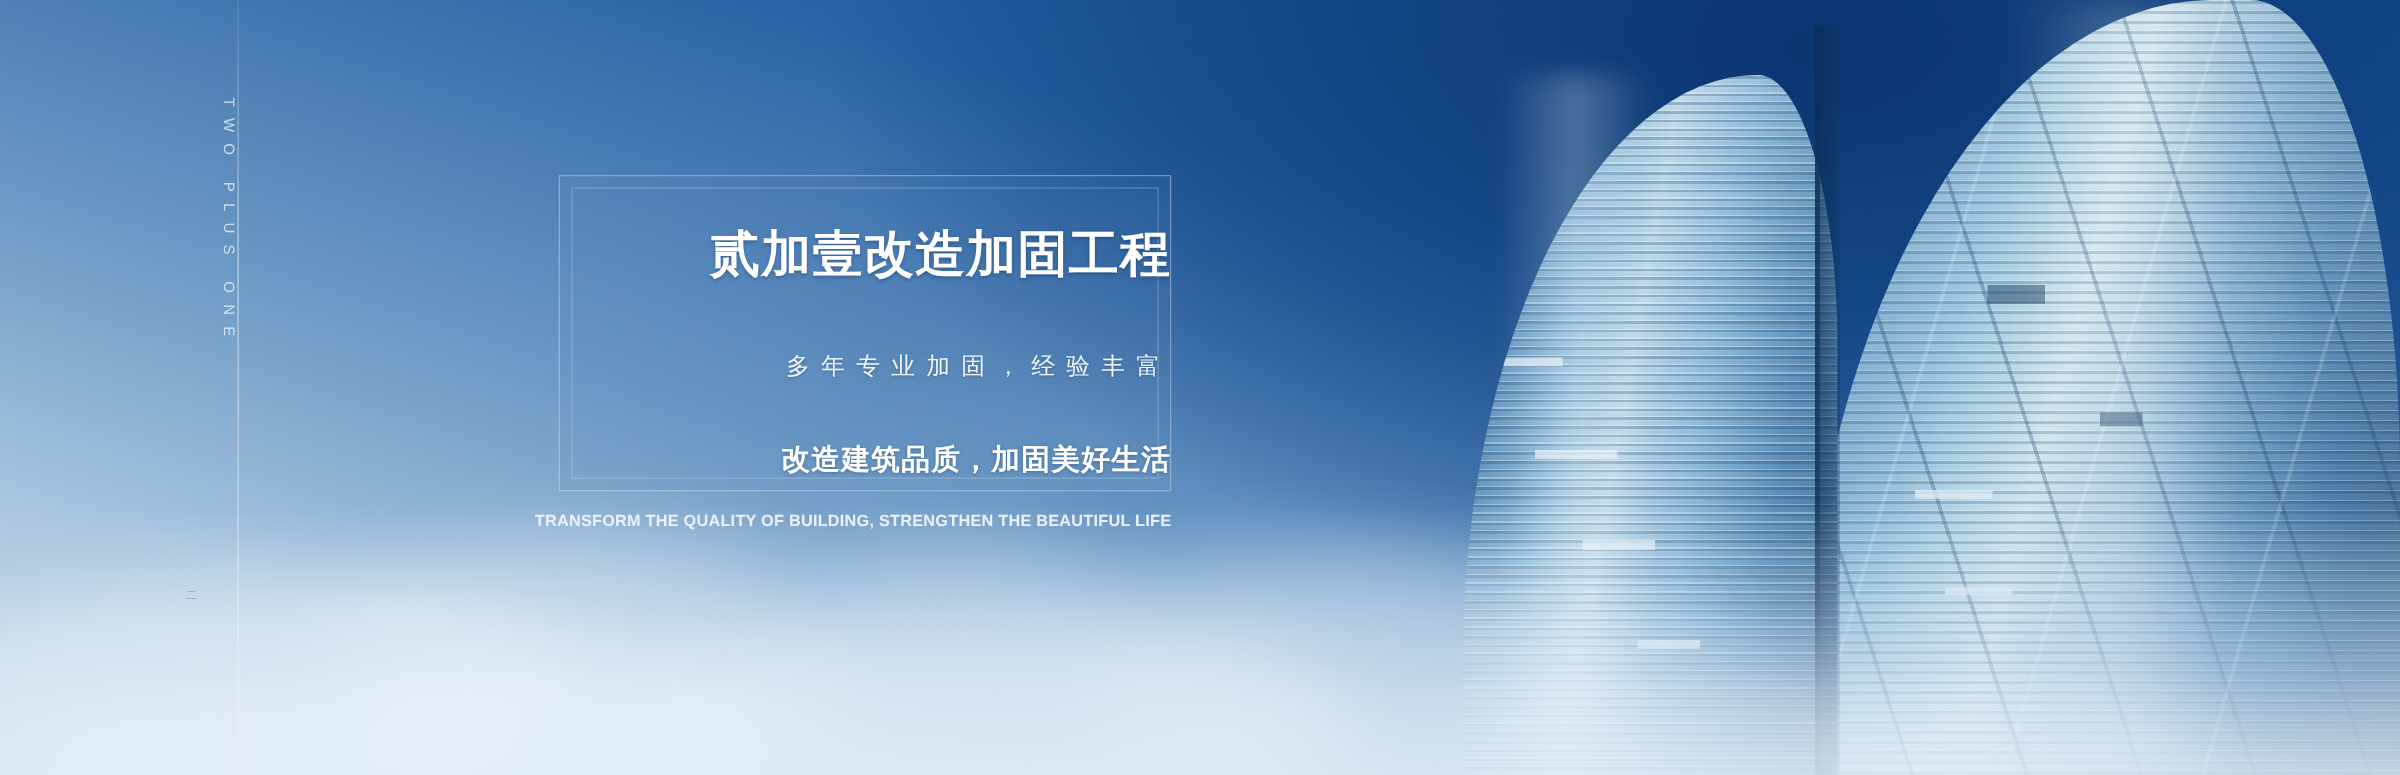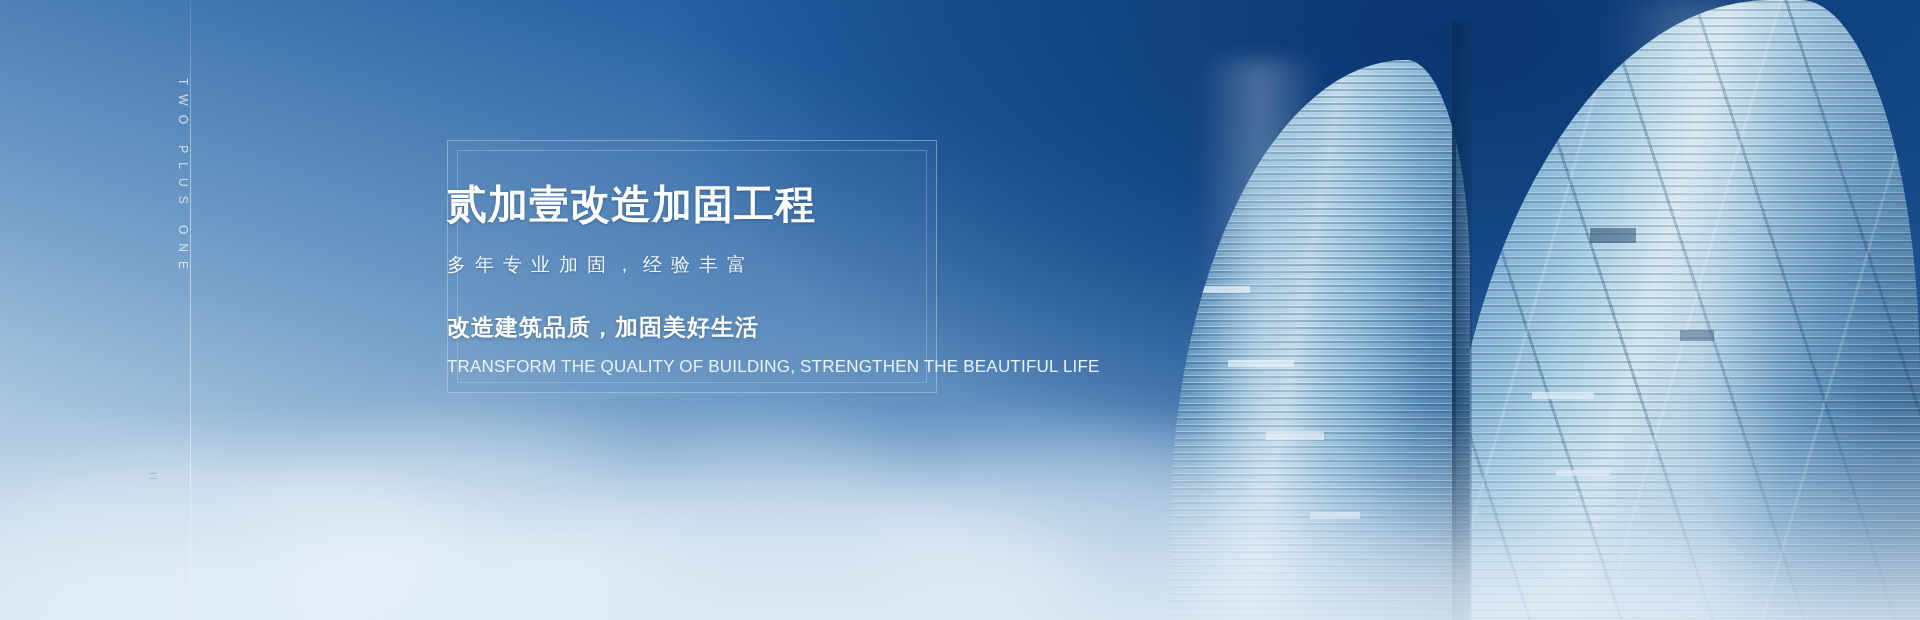--- a/index.html
+++ b/index.html
@@ -94,30 +94,30 @@
     color:rgba(120,150,180,.75); }
 
   
   .panel{ position:absolute; left:447px; top:140px; width:490px; height:253px;
     border:1px solid rgba(214,232,246,.40);
     background:linear-gradient(135deg, rgba(104,146,192,.17) 0%, rgba(78,124,176,.10) 55%, rgba(120,160,200,.14) 100%); }
   .panel-inner{ position:absolute; left:9px; top:9px; right:9px; bottom:9px;
     border:1px solid rgba(205,226,243,.30); }
 
   .content{ position:absolute; left:0; top:0; width:490px; height:279px;
-    display:flex; flex-direction:column; align-items:flex-start; }
+    display:flex; flex-direction:column; align-items:flex-end;gap:12px; }
 
   .headline{ margin-top:44px; font-size:40px; font-weight:700; color:#ffffff;
     letter-spacing:1px; line-height:1; white-space:nowrap;
     text-shadow:0 1px 3px rgba(12,42,80,.35); }
-  .tagline{ margin-top:28px; font-size:19px; font-weight:400; color:#f2f7fc;
+  .tagline{ margin-top:44px; font-size:19px; font-weight:400; color:#f2f7fc;
     letter-spacing:9px; white-space:nowrap; text-shadow:0 1px 2px rgba(12,42,80,.30); }
   .subline{ margin-top:34px; font-size:23px; font-weight:700; color:#ffffff;
     letter-spacing:1px; white-space:nowrap; text-shadow:0 1px 3px rgba(12,42,80,.35); }
-  .enline{ margin-top:14px; font-size:17px; font-weight:400; color:#eaf2fa;
+  .enline{ margin-top:14px; font-size:13px; font-weight:700; color:#eaf2fa;
     letter-spacing:.2px; white-space:nowrap; }
 </style>
 </head>
 <body>
 
 <div class="banner">
 
   <div style="position:absolute;inset:0;"></div>
 
   <div class="towers">

